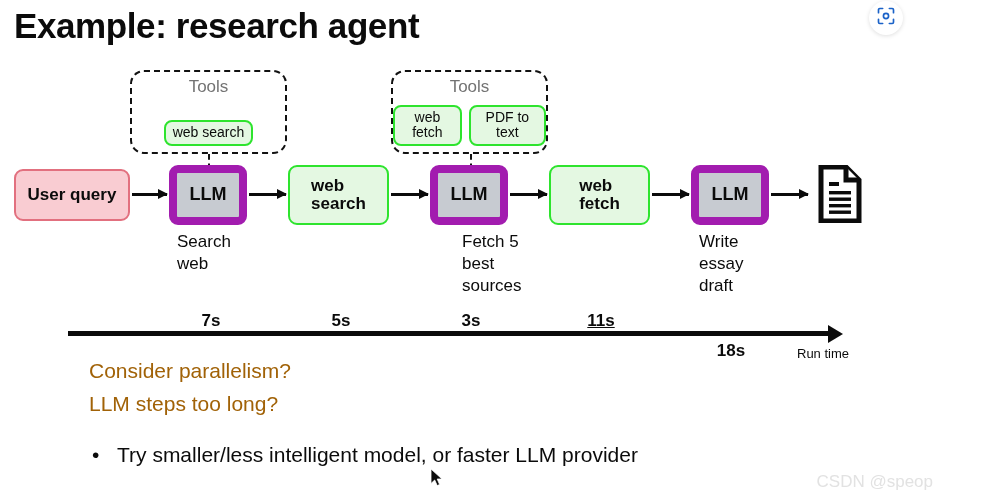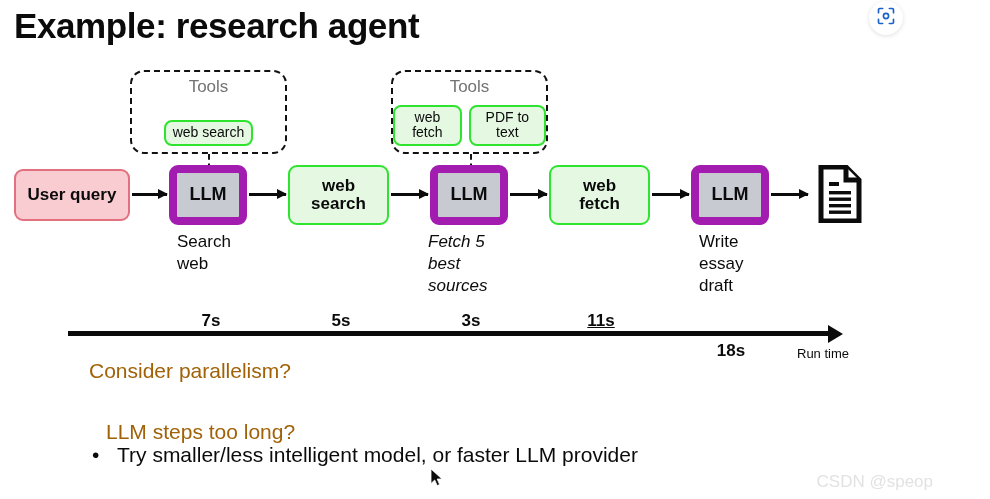--- a/index.html
+++ b/index.html
@@ -46,21 +46,21 @@
     justify-content: center;
   }
 
   
   .node {
     position: absolute;
     box-sizing: border-box;
     display: flex;
     align-items: center;
     justify-content: center;
-    text-align: center;
+    text-align: left;
     border-radius: 9px;
     font-size: 17px;
     font-weight: 600;
     color: #0b0b0b;
     line-height: 1.08;
   }
   .node.user {
     background: #f9ccd2;
     border: 2px solid #e2707f;
   }
@@ -287,40 +287,40 @@
       <rect x="11" y="17" width="10" height="4" fill="#0b0b0b"></rect>
       <rect x="11" y="26" width="22" height="3.4" fill="#0b0b0b"></rect>
       <rect x="11" y="32.5" width="22" height="3.4" fill="#0b0b0b"></rect>
       <rect x="11" y="39" width="22" height="3.4" fill="#0b0b0b"></rect>
       <rect x="11" y="45.5" width="22" height="3.4" fill="#0b0b0b"></rect>
     </svg>
   </div>
 
   <div class="step-caption" style="left:177px; top:231px; width:90px;">Search
 web</div>
-  <div class="step-caption" style="left:428px; top:231px; width:95px;font-style:italic;">Fetch 5
+  <div class="step-caption" style="left:462px; top:231px; width:95px;">Fetch 5
 best
 sources</div>
   <div class="step-caption" style="left:699px; top:231px; width:90px;">Write
 essay
 draft</div>
 
   <div class="tick-label" style="left:211px; top:311px;">7s</div>
   <div class="tick-label" style="left:341px; top:311px;">5s</div>
   <div class="tick-label" style="left:471px; top:311px;">3s</div>
   <div class="tick-label" style="left:601px; top:311px;text-decoration:underline;">11s</div>
   <div class="tick-label" style="left:731px; top:311px;margin-top:30px;">18s</div>
 
   <div class="timeline-axis" style="left:68px; top:331px; width:762px;"></div>
 
   <div class="axis-label" style="left:797px; top:346px;">Run time</div>
 
   <div class="body-line" style="left:89px; top:359px;">Consider parallelism?</div>
 
-  <div class="body-line" style="left:89px; top:420px;margin-left:17px;">LLM steps too long?</div>
+  <div class="body-line" style="left:89px; top:392px;">LLM steps too long?</div>
 
   <div class="bullet-dot" style="top:443px;">•</div>
   <div class="bullet-line" style="left:117px; top:443px;">Try smaller/less intelligent model, or faster LLM provider</div>
 
   <div class="watermark">CSDN @speop</div>
 
   <div class="cursor">
     <svg width="14" height="20" viewBox="0 0 14 20">
       <path d="M1 1 L1 15.5 L4.7 12 L7.2 17.6 L9.6 16.5 L7.2 11 L12 11 Z" fill="#0b0b0b" stroke="#ffffff" stroke-width="0.8"></path>
     </svg>

